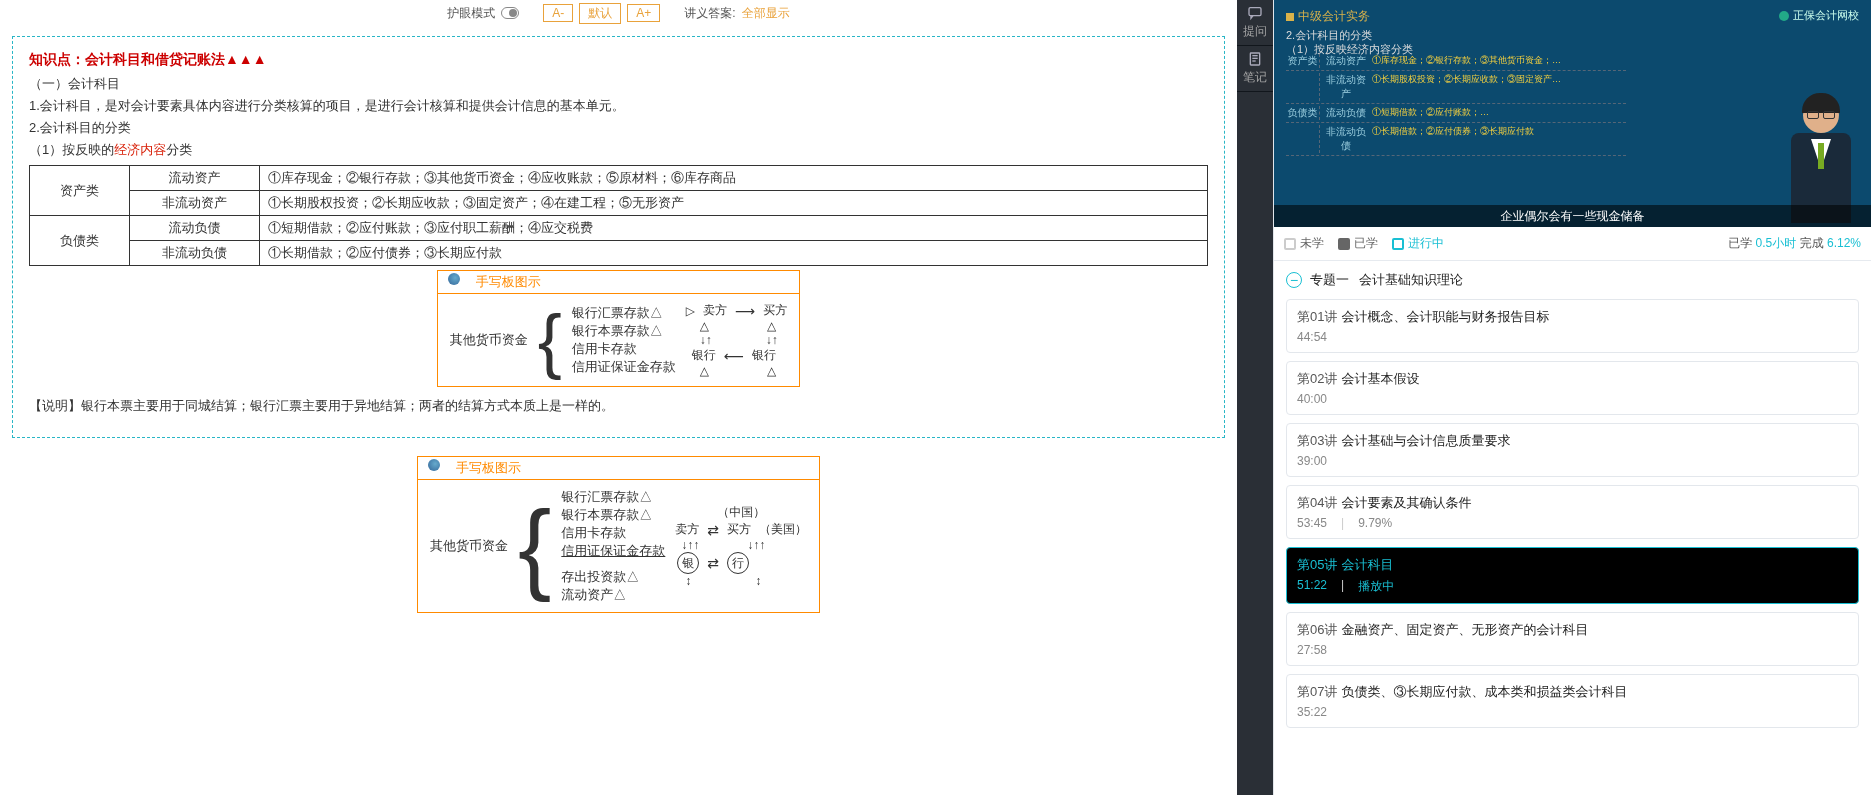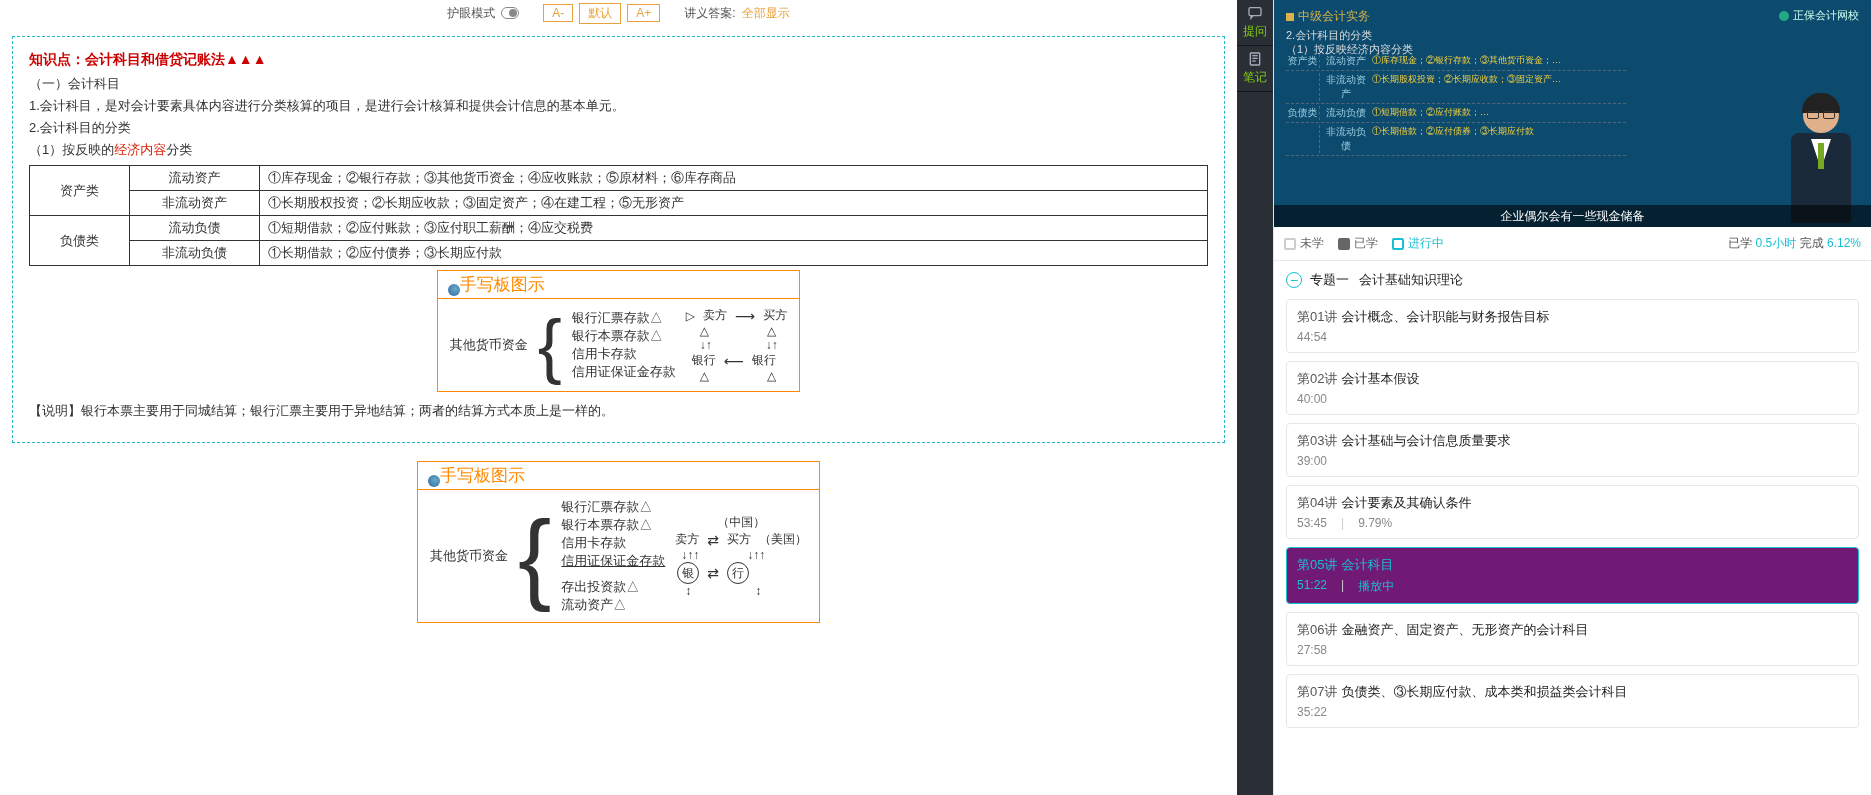--- a/index.html
+++ b/index.html
@@ -15,28 +15,28 @@
   .dashed-box { border: 1px dashed #29b6c6; padding: 14px 16px 18px; }
   .kp-title { color: #c00; font-weight: bold; margin-bottom: 6px; font-size: 14px; }
   .p { margin: 4px 0; }
   .redspan { color: #d81e06; }
   table.tbl { border-collapse: collapse; width: 100%; margin-top: 6px; }
   .tbl td { border: 1px solid #333; padding: 3px 8px; font-size: 13px; }
   .tbl .hd { text-align: center; width: 100px; }
   .tbl .sub { text-align: center; width: 130px; }
   .sketch-wrap { display: flex; justify-content: center; margin-top: 4px; }
   .sketch { border: 1px solid #ff8a00; }
-  .sketch-head { background: #fff; border-bottom: 1px solid #ff8a00; padding: 2px 10px; color: #ff8a00; display: flex; align-items: flex-end; gap: 0; font-size: 17px; }
+  .sketch-head { background: #fff; border-bottom: 1px solid #ff8a00; padding: 2px 10px; color: #ff8a00; display: flex; align-items: flex-start; gap: 16px; font-size: 13px; }
   .pencil { width: 12px; height: 12px; border-radius: 50%; background: radial-gradient(circle at 60% 40%,#6ac,#369); }
   .sketch-body { display: flex; gap: 10px; padding: 8px 12px; align-items: center; font-size: 13px; }
   .brace { font-size: 72px; line-height: 1; font-weight: 100; }
   .note { margin-top: 10px; }
   .sketch-wrap2 { display: flex; justify-content: center; margin-top: 18px; }
   .right-tabs { flex: 0 0 36px; background: #2a2f36; display: flex; flex-direction: column; }
-  .vlabel { flex: 0 0 46px; display: flex; flex-direction: column; align-items: center; justify-content: center; color: #84cc16; font-size: 12px; border-bottom: 1px solid #11161c; gap: 2px; cursor: pointer; }
+  .vlabel { flex: 0 0 46px; display: flex; flex-direction: column; align-items: center; justify-content: center; color: #a3a3a3; font-size: 12px; border-bottom: 1px solid #11161c; gap: 2px; cursor: pointer; }
   .vlabel svg { width: 16px; height: 16px; }
   .right { flex: 1; display: flex; flex-direction: column; border-left: 1px solid #e1e5ea; }
   .video { height: 227px; background: #0c4a6e; position: relative; color: #fff; overflow: hidden; }
   .video-title { position: absolute; top: 8px; left: 12px; font-size: 12px; color: #d9b24a; }
   .video-title::before { content: ""; display: inline-block; width: 8px; height: 8px; background: #d9b24a; margin-right: 4px; vertical-align: middle; }
   .video-logo { position: absolute; top: 8px; right: 12px; font-size: 11px; color: #cfe; display:flex; align-items:center; gap:4px;}
   .video-logo .dot { width:10px; height:10px; border-radius:50%; background:#2a8;}
   .video-line { position: absolute; left: 12px; font-size: 11px; color: #ddd; }
   .board { position: absolute; left: 12px; top: 52px; width: 340px; font-size: 10px; color: #bde; }
   .board-row { display: flex; border-bottom: 1px dashed #567; padding: 2px 0; gap: 6px; }
@@ -59,21 +59,21 @@
   .b-gray { border-color: #ccc; }
   .b-dark { border-color: #666; background: #666; }
   .b-teal { border-color: #19bfd3; }
   .stat-right { margin-left: auto; color: #555; }
   .teal { color: #19bfd3; }
   .topic-head { display: flex; align-items: center; padding: 10px 12px; gap: 8px; }
   .minus { width: 16px; height: 16px; border: 1px solid #19bfd3; border-radius: 50%; color: #19bfd3; display: flex; align-items: center; justify-content: center; font-size: 14px; line-height: 1; cursor: pointer; }
   .topic-t { font-size: 13px; color: #222; display:flex; gap:10px;}
   .lesson-list { padding: 0 12px 12px; display: flex; flex-direction: column; gap: 8px; overflow:auto; }
   .card { border: 1px solid #e3e7ec; border-radius: 4px; padding: 8px 10px; cursor: pointer; }
-  .card.active { border-color: #19bfd3; background: #701a75; }
+  .card.active { border-color: #19bfd3; background: #000000; }
   .ct { font-size: 13px; color: #222; display: flex; gap: 4px; flex-wrap: wrap; }
   .ct .num { color: #555; }
   .card.active .ct, .card.active .meta { color: #19bfd3; }
   .card.active .ct .num { color: #19bfd3; }
   .meta { font-size: 12px; color: #888; margin-top: 4px; display: flex; gap: 14px; }
   .meta .sep { color: #ccc; }
   .diagram { font-size: 12px; }
   .arrow-row { display: flex; gap: 8px; align-items: center; }
   .node { border: 1px solid #333; border-radius: 50%; width: 22px; height: 22px; display: flex; align-items: center; justify-content: center; font-size: 12px; }
   .longarrow { font-size: 14px; }

